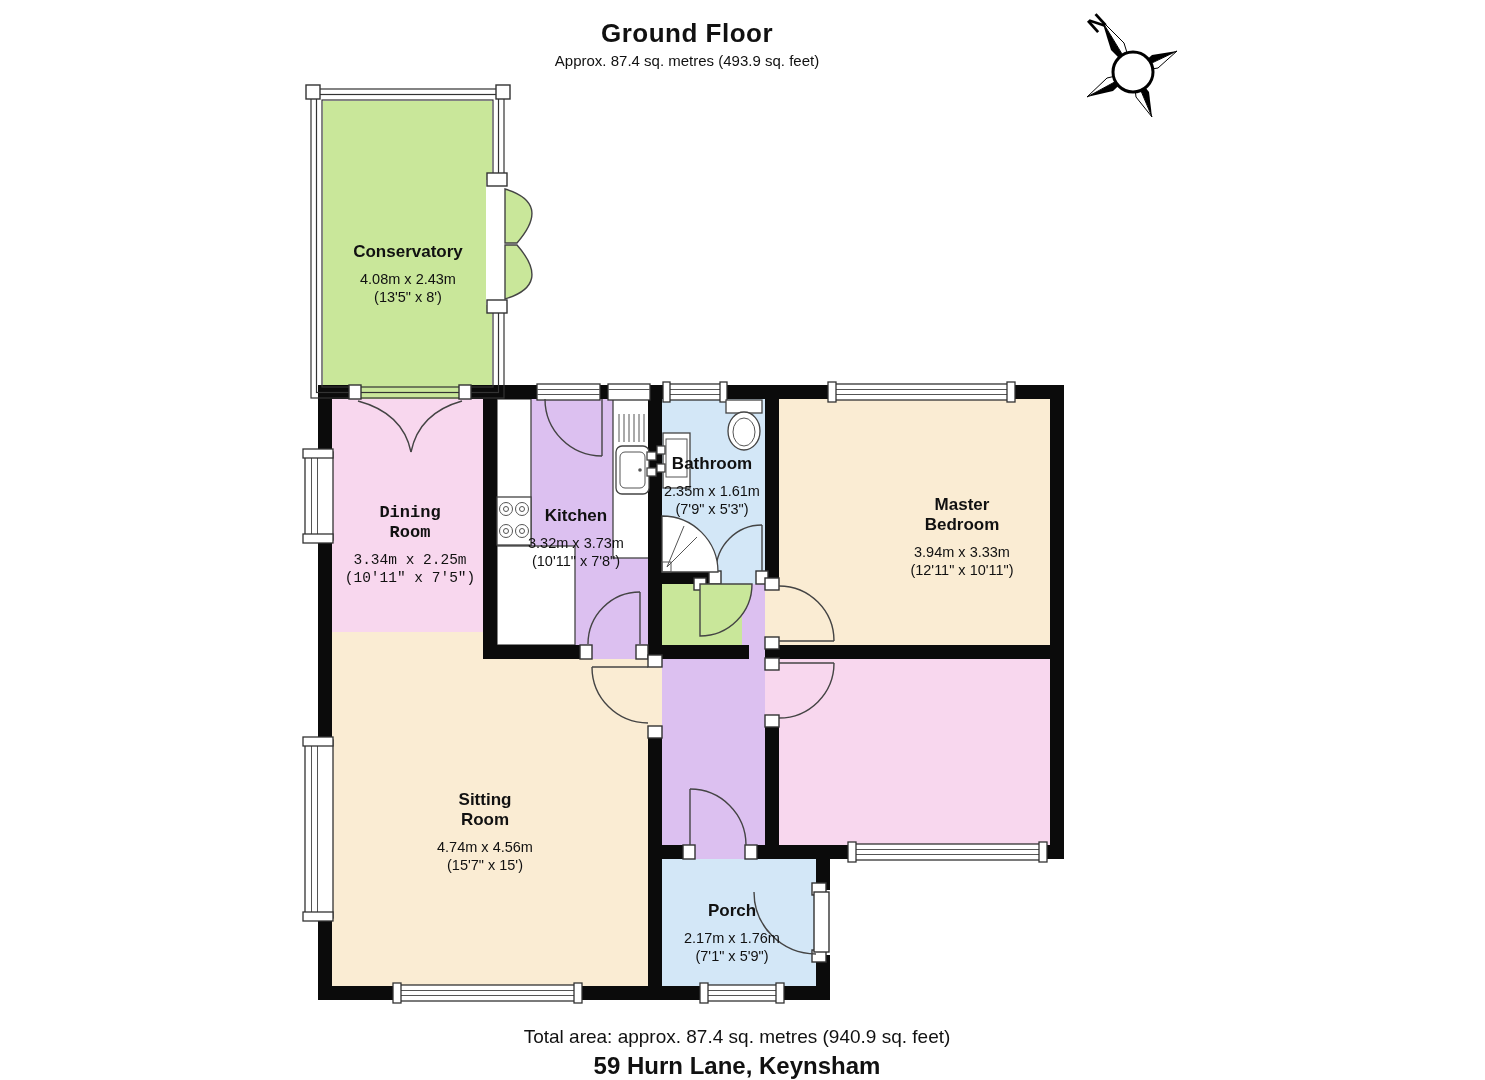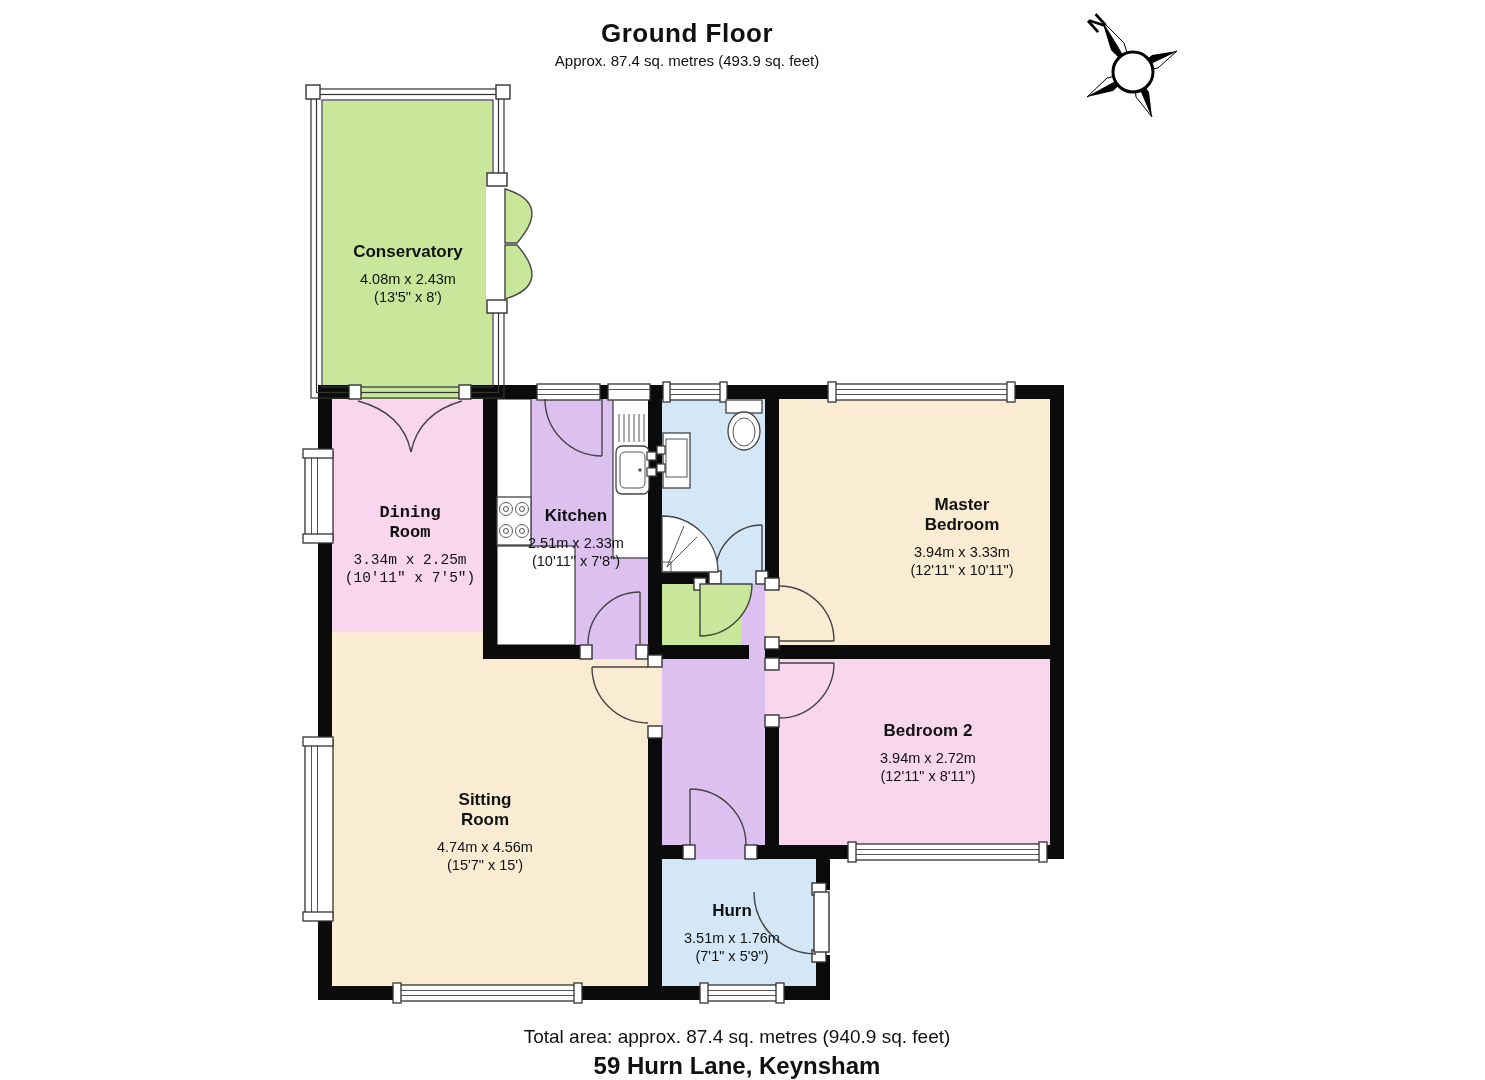--- a/index.html
+++ b/index.html
@@ -329,41 +329,41 @@
     <div class="room-dim">4.08m x 2.43m</div>
     <div class="room-dim">(13'5" x 8')</div>
   </div>
   <div class="room-label rl-dining nw86">
     <div class="room-name">Dining Room</div>
     <div class="room-dim">3.34m x 2.25m</div>
     <div class="room-dim">(10'11" x 7'5")</div>
   </div>
   <div class="room-label rl-kitchen">
     <div class="room-name">Kitchen</div>
-    <div class="room-dim">2.51m x 2.33m</div>
+    <div class="room-dim">3.32m x 3.73m</div>
     <div class="room-dim">(10'11" x 7'8")</div>
+  </div>
+  <div class="room-label rl-bathroom">
+    <div class="room-name">Bathroom</div>
+    <div class="room-dim">2.35m x 1.61m</div>
+    <div class="room-dim">(7'9" x 5'3")</div>
   </div>
   <div class="room-label rl-master nw120">
     <div class="room-name">Master Bedroom</div>
     <div class="room-dim">3.94m x 3.33m</div>
     <div class="room-dim">(12'11" x 10'11")</div>
   </div>
-  <div class="room-label rl-bedroom2">
-    <div class="room-name">Bedroom 2</div>
-    <div class="room-dim">3.94m x 2.72m</div>
-    <div class="room-dim">(12'11" x 8'11")</div>
-  </div>
   <div class="room-label rl-sitting nw80">
     <div class="room-name">Sitting Room</div>
     <div class="room-dim">4.74m x 4.56m</div>
     <div class="room-dim">(15'7" x 15')</div>
   </div>
   <div class="room-label rl-porch">
-    <div class="room-name">Hurn</div>
-    <div class="room-dim">3.51m x 1.76m</div>
+    <div class="room-name">Porch</div>
+    <div class="room-dim">2.17m x 1.76m</div>
     <div class="room-dim">(7'1" x 5'9")</div>
   </div>
 
   <div class="ftr">
     <div class="a">Total area: approx. 87.4 sq. metres (940.9 sq. feet)</div>
     <div class="b">59 Hurn Lane, Keynsham</div>
   </div>
 
 </div>
 

